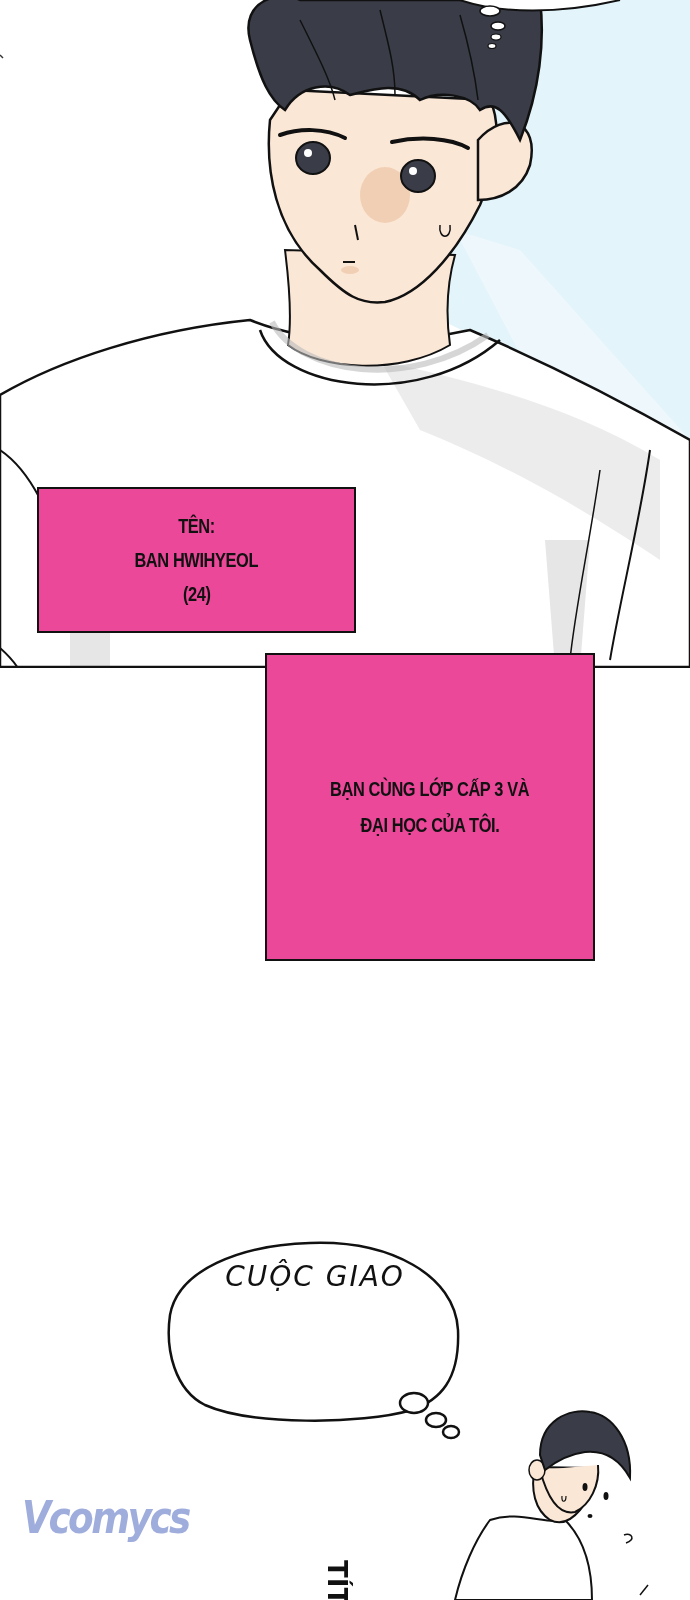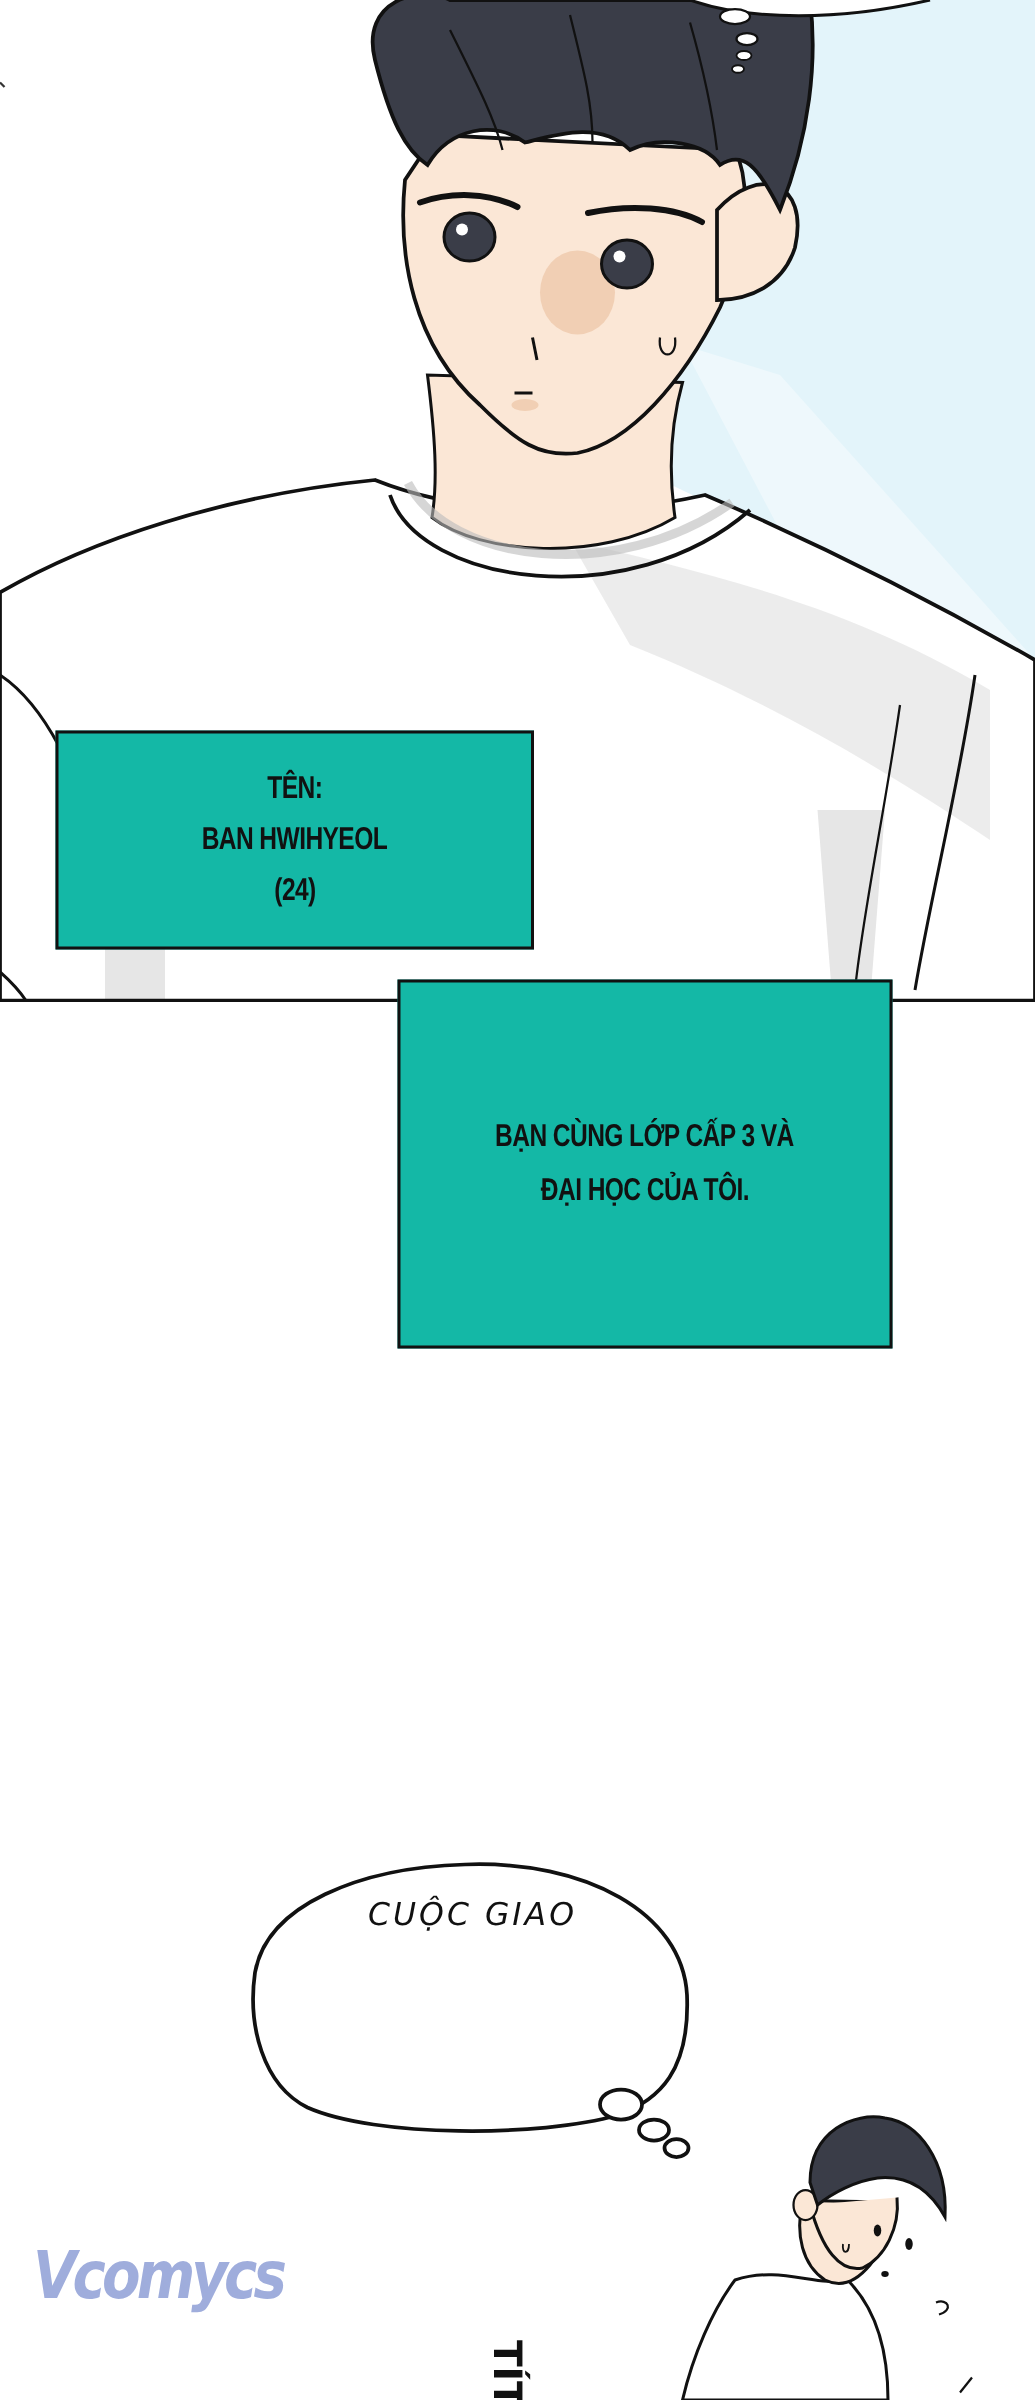--- a/index.html
+++ b/index.html
@@ -1,35 +1,35 @@
 <!DOCTYPE html>
 <html><head>
 <meta charset="utf-8">
 <style>
   html, body { margin: 0; padding: 0; background: #ffffff; }
   body { width: 690px; height: 1600px; position: relative; overflow: hidden;
          font-family: "Liberation Sans", "DejaVu Sans", sans-serif; }
   .layer { position: absolute; left: 0; top: 0; }
   .panel-top { position: absolute; left: 0; top: 0; width: 690px; height: 668px; overflow: hidden; background: #ffffff; }
   .caption-box {
-    position: absolute; background: #14b8a6; border: 2px solid #111111;
+    position: absolute; background: #ec4899; border: 2px solid #111111;
     display: flex; flex-direction: column; align-items: center; justify-content: center;
     text-align: right; color: #111111; box-sizing: border-box;
   }
   .caption-box .line {
     font-family: "Liberation Sans Narrow", "Liberation Sans", "DejaVu Sans", sans-serif;
     font-weight: 700; font-size: 21px; line-height: 34px; letter-spacing: -0.5px;
     transform: scaleX(0.78); white-space: nowrap;
   }
   #caption-name { left: 37px; top: 487px; width: 319px; height: 146px; }
-  #caption-relation { left: 265px; top: 653px; width: 330px; height: 246px; }
+  #caption-relation { left: 265px; top: 653px; width: 330px; height: 308px; }
   #caption-relation .line { font-size: 21px; line-height: 36px; }
   .bubble-text {
     position: absolute; left: 170px; top: 1258px; width: 290px; text-align: center;
-    font-family: "DejaVu Sans", sans-serif; font-style: oblique; font-size: 21px;
+    font-family: "DejaVu Sans", sans-serif; font-style: oblique; font-size: 28px;
     line-height: 37px; letter-spacing: 2px; color: #111111;
   }
   .watermark {
     position: absolute; left: 22px; top: 1492px; font-family: "DejaVu Sans", sans-serif;
     font-size: 44px; font-weight: 700; font-style: oblique; letter-spacing: -3px;
     color: #8f9fd6; opacity: 0.85; transform: scaleX(0.85); transform-origin: left;
   }
   .sfx { position: absolute; left: 352px; top: 1560px; font-family: "DejaVu Sans", sans-serif;
     font-weight: 900; font-size: 26px; color: #111; transform: rotate(90deg); transform-origin: left top; }
 </style>

